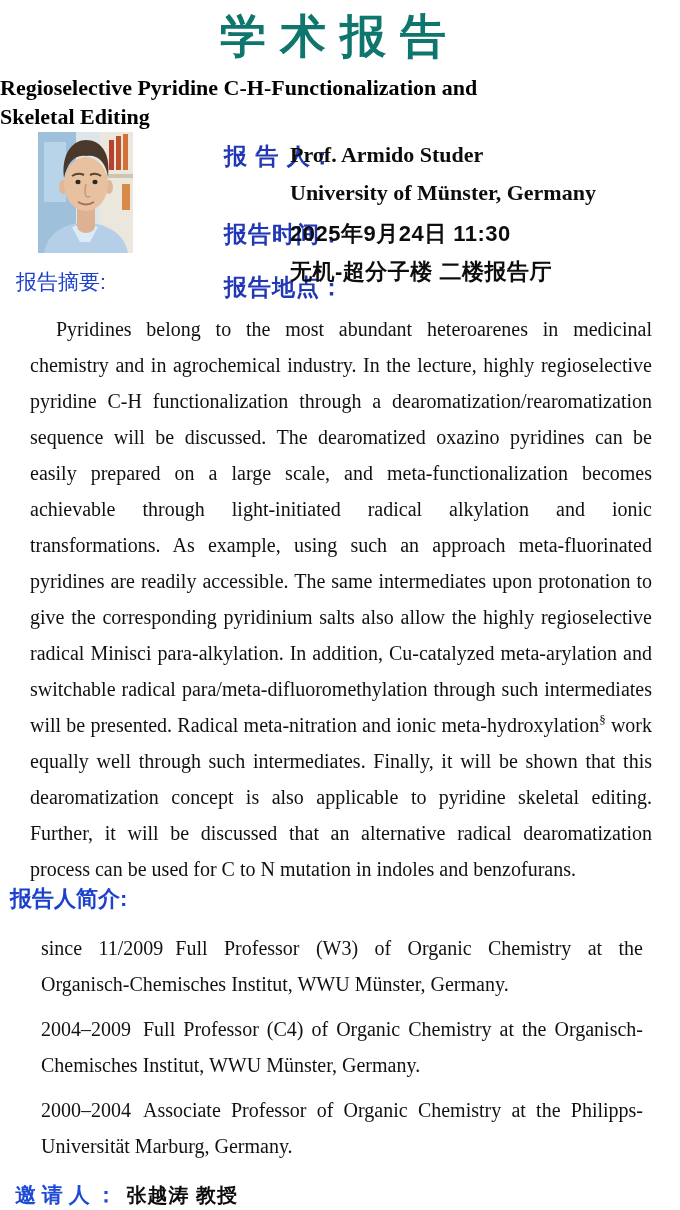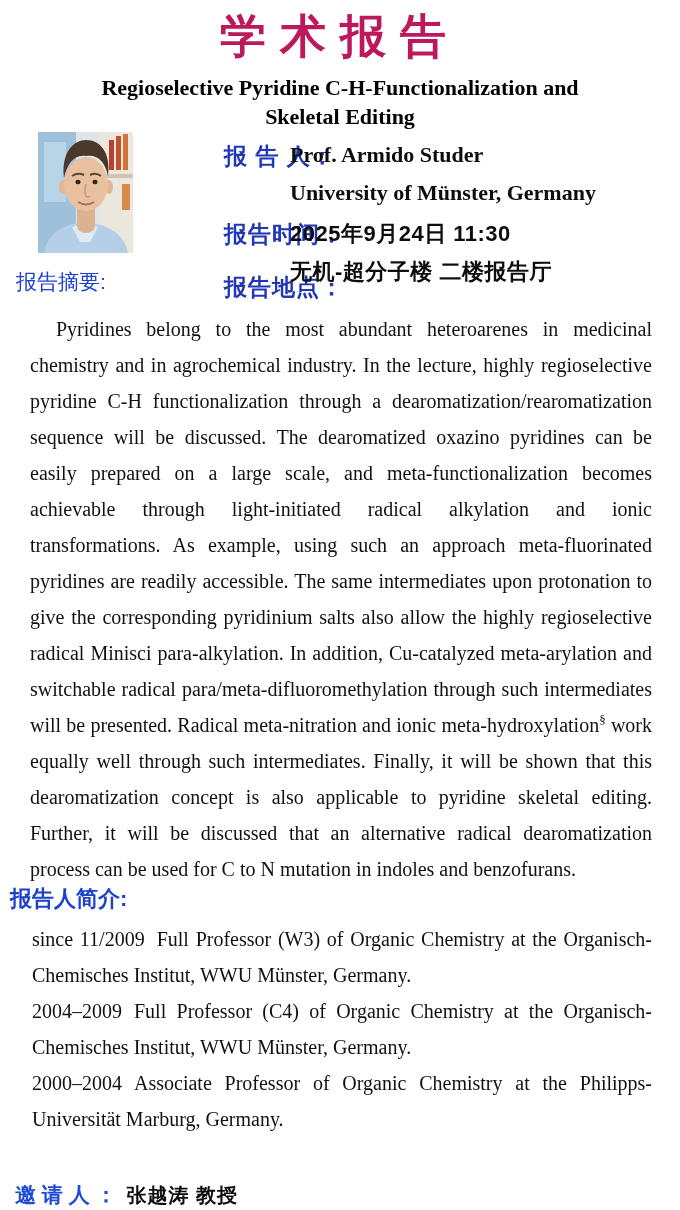--- a/index.html
+++ b/index.html
@@ -14,27 +14,27 @@
   }
 
   
   .title-cn {
     position: absolute;
     top: 6px; left: 0; width: 100%;
     text-align: center;
     font-size: 46px;
     font-weight: 900;
     letter-spacing: 14px;
-    color: #be185d;
+    color: #0f766e;
     font-family: "Liberation Sans", sans-serif;
   }
   .title-en {
     position: absolute;
     top: 73px; left: 0; width: 100%;
-    text-align: center;
+    text-align: left;
     font-family: "Liberation Serif", serif;
     font-weight: 700;
     font-size: 22px;
     line-height: 29px;
     color: #000000;
   }
 
   
   .photo {
     position: absolute;
@@ -88,21 +88,21 @@
   .bio {
     position: absolute;
     left: 32px; top: 921px;
     width: 620px;
     font-family: "Liberation Serif", serif;
     font-size: 20px;
     line-height: 36px;
     color: #111111;
     text-align: justify;
   }
-  .bio p { margin: 0; }
+  .bio p { margin: 9px; }
   .bio-period { margin-right: 12px; }
 
   
   .footer-row {
     position: absolute;
     left: 15px;
     display: flex;
     align-items: baseline;
     white-space: nowrap;
   }

